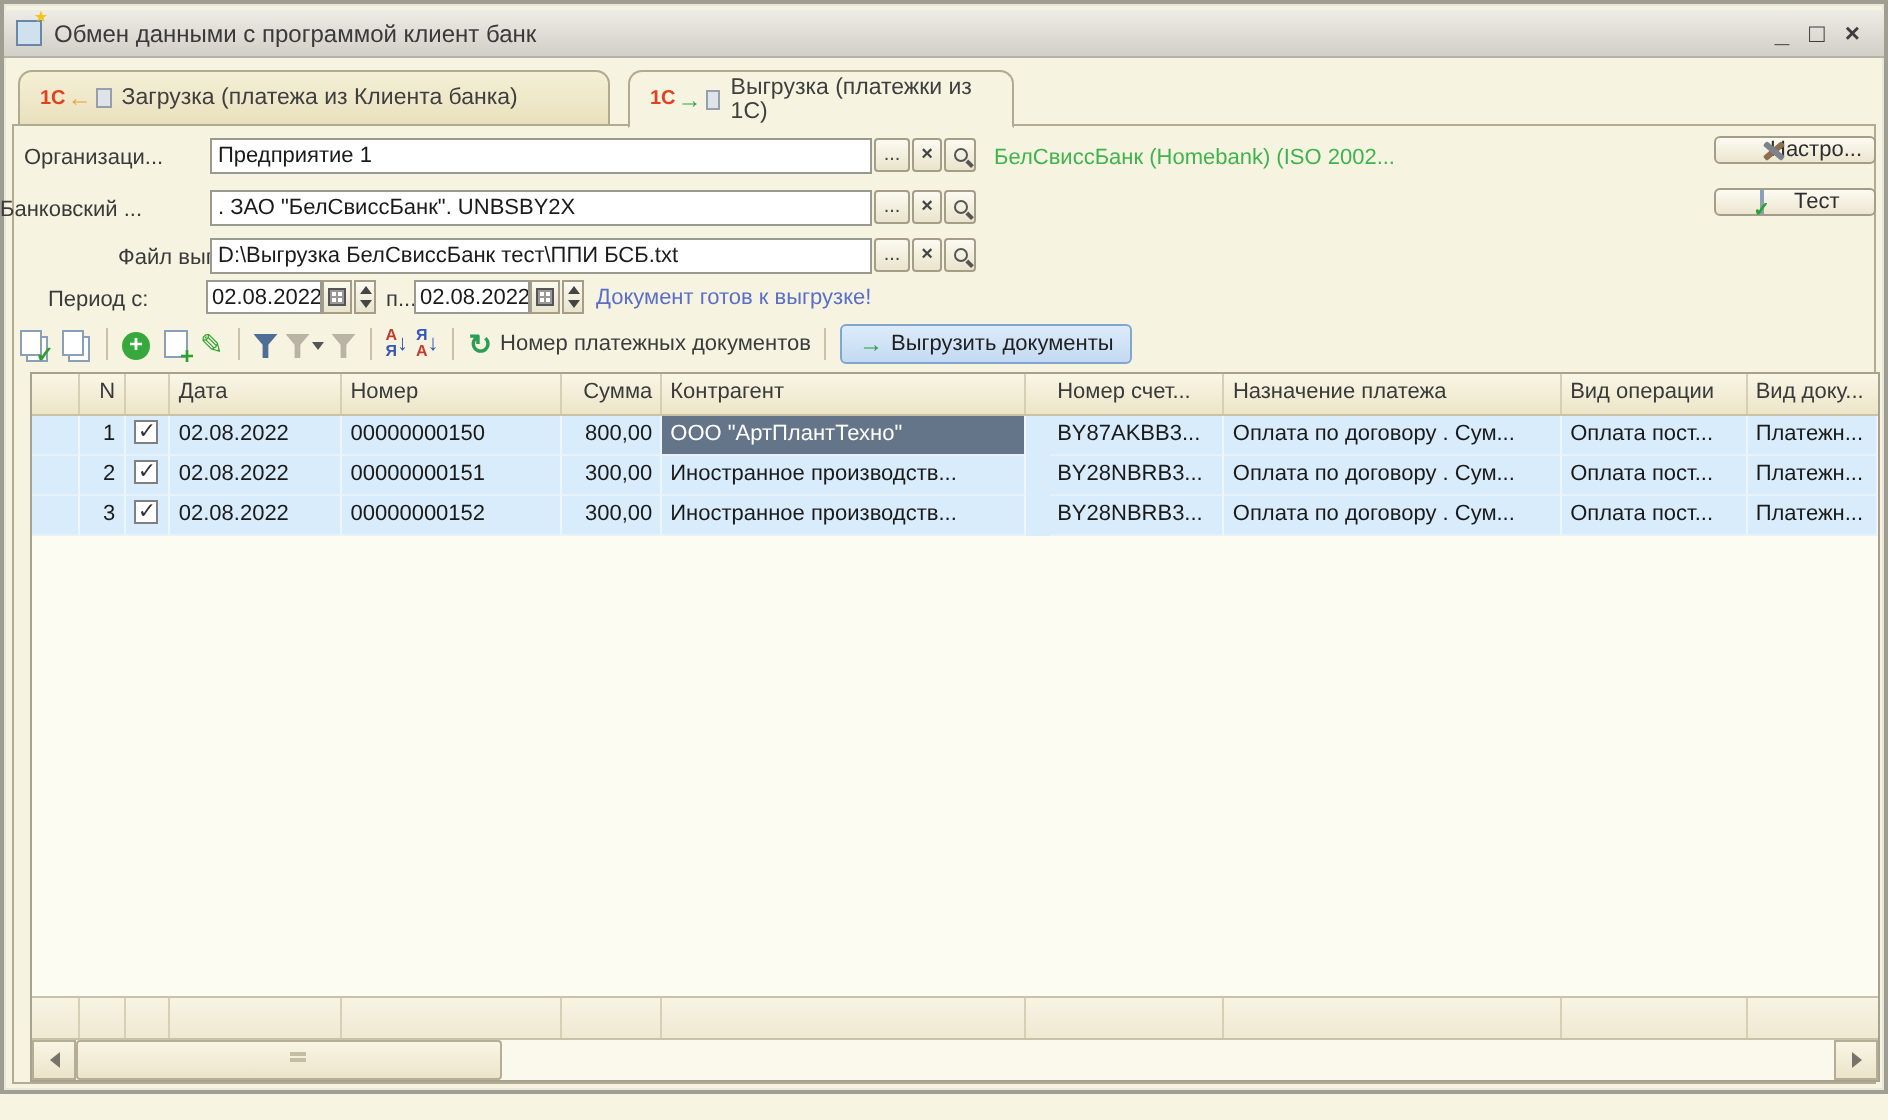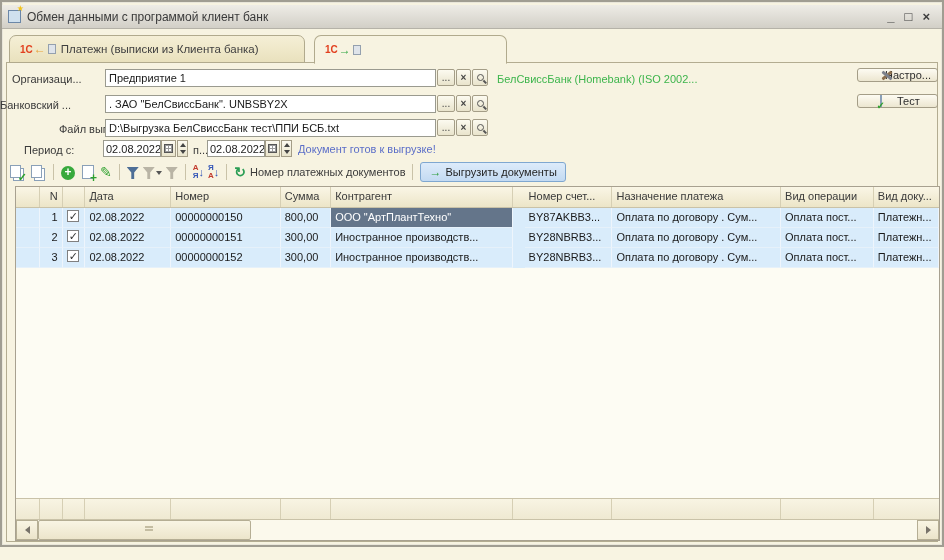--- a/index.html
+++ b/index.html
@@ -76,21 +76,21 @@
   .grid-box { left:15px; top:186px; width:925px; height:355px; border:1px solid #a8a190; display:flex; flex-direction:column; background:#fdfcf3; }
   .gr { display:flex; }
   .cell { border-right:1px solid #d6cfb4; overflow:hidden; white-space:nowrap; font-size:11px; padding:3px 4px 0 4px; color:#1a1a1a; }
   .ghead { height:21px; background:linear-gradient(#faf6e6,#ece5c8); border-bottom:1px solid #c9c2a8; }
   .ghead .cell { color:#3a3a3a; }
   .grow { height:20px; background:var(--row_blue,#d9ecfb); }
   .grow .cell { border-right:1px solid #eef5fc; border-bottom:1px solid #e6f1fa; }
   .gfill { flex:1; background:#fdfcf3; }
   .gfoot { height:21px; background:linear-gradient(#f8f4e3,#efe9d2); border-top:1px solid #c9c2a8; }
   .c0{width:24px;} .c1{width:23px; text-align:right;} .c2{width:23px; text-align:center; padding-top:2px;}
-  .c3{width:87px;} .c4{width:111px;} .c5{width:51px; text-align:left;}
+  .c3{width:87px;} .c4{width:111px;} .c5{width:51px; text-align:right;}
   .c6{width:184px;} .c7{width:89px;margin-left:12px;} .c8{width:171px;} .c9{width:94px;} .c10{width:66px; border-right:none;}
   .sel { background:var(--selection,#64758a); color:#fff !important; }
   .cb { display:inline-block; width:12px; height:12px; background:#fff; border:1px solid #808080; font-size:11px; line-height:10px; color:#333; text-align:center; }
 
   
   .sbar { height:21px; background:#fbf9ec; border-top:1px solid #c9c2a8; display:flex; align-items:stretch; }
   .sbtn { width:22px; background:linear-gradient(#f9f5e4,#ebe4ca); border:1px solid #b5ae94; display:flex; align-items:center; justify-content:center; }
   .tri-l { width:0; height:0; border-top:4px solid transparent; border-bottom:4px solid transparent; border-right:5px solid #78736a; }
   .tri-r { width:0; height:0; border-top:4px solid transparent; border-bottom:4px solid transparent; border-left:5px solid #78736a; }
   .sthumb { width:213px; background:linear-gradient(#f9f5e4,#ece5cb); border:1px solid #b5ae94; border-radius:2px; position:relative; }
@@ -111,26 +111,27 @@
     <span class="win-btn">×</span>
   </span>
 </div>
 
 <div class="abs tabpanel"></div>
 
 <div class="abs tab" style="left:9px; width:296px;">
   <span class="t1c">1С</span>
   <span class="t-arrow" style="color:#e8a33d;">←</span>
   <span class="mini-doc"></span>
-  <span>Платежн (выписки из Клиента банка)</span>
+  <span>Загрузка (платежа из Клиента банка)</span>
 </div>
 <div class="abs tab active" style="left:314px; width:193px;">
   <span class="t1c">1С</span>
   <span class="t-arrow" style="color:#35a845;">→</span>
   <span class="mini-doc"></span>
+  <span>Выгрузка (платежки из 1С)</span>
 </div>
 
 <div class="abs lbl" style="left:12px; top:73px;">Организаци...</div>
 <div class="abs inp" style="left:105px; top:69px; width:331px; height:18px;">Предприятие 1</div>
 <div class="abs mini-btn" style="left:437px; top:69px; width:18px;">...</div>
 <div class="abs mini-btn" style="left:456px; top:69px; width:15px; font-weight:bold;">×</div>
 <div class="abs mini-btn" style="left:472px; top:69px; width:16px;">
     <span class="ic-mag"></span>
   </div>
 <div class="abs green-text" style="left:497px; top:73px;">БелСвиссБанк (Homebank) (ISO 2002...</div>

